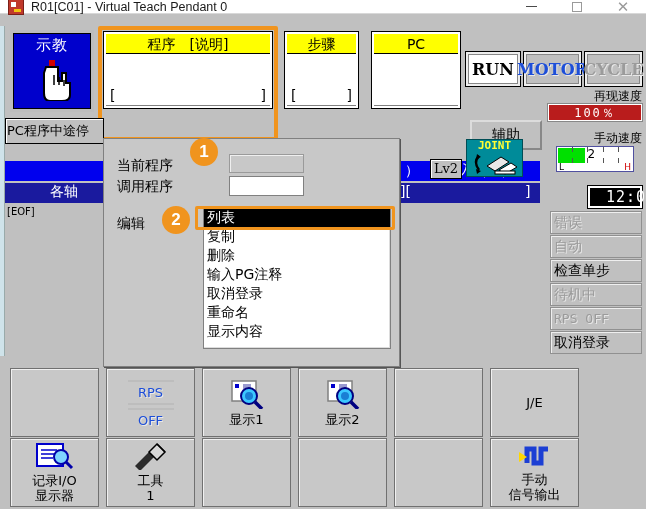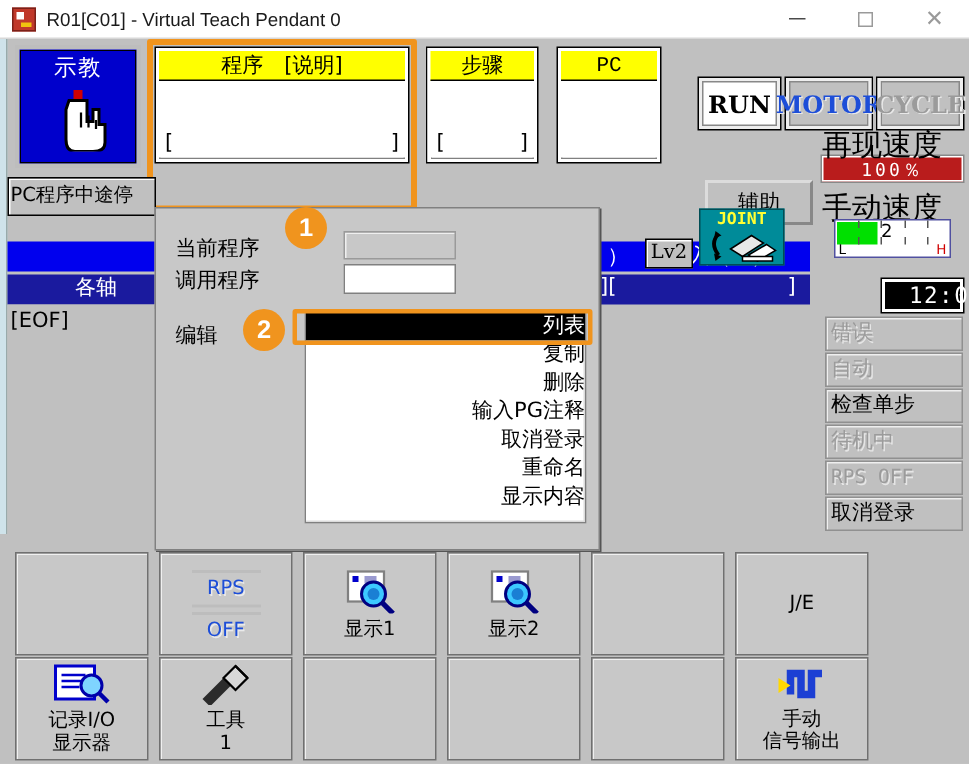--- a/index.html
+++ b/index.html
@@ -7,21 +7,21 @@
   body {
     font-family: "DejaVu Sans", "Liberation Sans", sans-serif;
     background:#c8c8c8;
     font-size:12px;
     color:#000;
   }
   #app { position:relative; width:646px; height:509px; background:#c0c0c0; }
 
   
   .titlebar{
-    position:absolute; left:0; top:0; width:646px; height:26px;
+    position:absolute; left:0; top:0; width:646px; height:14px;
     background:#ffffff; border-bottom:1px solid #d8d8d8;
     display:flex; align-items:center;
   }
   .tb-icon{
     width:16px;height:16px;margin-left:8px;margin-right:7px;
     background:#c0392b; border:1px solid #7b2018; position:relative; flex:0 0 auto;
   }
   .tb-icon:before{content:"";position:absolute;left:2px;top:2px;width:5px;height:5px;background:#fff;}
   .tb-icon:after{content:"";position:absolute;right:2px;bottom:2px;width:7px;height:3px;background:#f1c40f;}
   .tb-title{ font-size:12.5px; color:#1a1a1a; font-family:"Liberation Sans",sans-serif;}
@@ -54,21 +54,21 @@
     box-shadow: 0 0 0 1px #000, inset 0 0 0 1px #808080;
   }
   .panel .hdr{ background:#ffff00; height:20px; border-bottom:1px solid #000;
     text-align:center; font-size:14px; line-height:20px; color:#000; white-space:nowrap;}
   .panel .body{ position:relative; height:calc(100% - 21px); background:#fff;}
   .panel .brk{ position:absolute; bottom:2px; left:4px; right:4px;
      display:flex; justify-content:space-between; font-size:14px; color:#000;}
 
   #panel-program{ left:104px; top:6px; width:168px; height:76px; }
   #panel-step   { left:285px; top:6px; width:73px;  height:76px; }
-  #panel-pc     { left:372px; top:6px; width:68px;  height:76px;font-family:Liberation Mono, monospace; }
+  #panel-pc     { left:372px; top:6px; width:88px;  height:76px; }
 
   .hl-orange{ position:absolute; border:4px solid #f0941e; border-radius:2px; pointer-events:none; }
   #hl-program{ left:98px; top:0px; width:180px; height:115px; }
 
   
   .modebtn{
     position:absolute; height:34px; background:#fff; border:2px solid #eee;
     box-shadow:0 0 0 1px #000, inset 0 0 0 1px #888;
     display:flex;align-items:center;justify-content:center;
     font-family:"DejaVu Serif","Liberation Serif",serif; font-weight:bold; font-size:16px;
@@ -80,21 +80,21 @@
   #btn-aux{
     position:absolute; left:470px; top:66px; width:72px; height:30px;
     background:#c0c0c0; border:2px outset #dcdcdc; display:flex;align-items:center;justify-content:center;
     font-size:14px;
     margin-top:28px;
   }
 
   .speedwrap{ position:absolute; }
   #spd-play{ left:548px; top:62px; width:94px; }
   #spd-man { left:548px; top:104px; width:94px; }
-  .speedwrap .cap{ font-size:20px; text-align:left; line-height:16px;}
+  .speedwrap .cap{ font-size:12px; text-align:right; line-height:16px;}
   .bar-red{ height:17px; background:#b91c1c; border:1px solid #fff; box-shadow:0 0 0 1px #888;
     color:#fff; font-size:12px; text-align:center; line-height:16px; letter-spacing:2px;
     font-family:"DejaVu Sans Mono","Liberation Mono",monospace;}
   .gauge{ position:relative; height:26px; background:#fff; border:1px solid #5050a0; margin:0 8px;}
   .gauge .fill{ position:absolute; left:1px; top:1px; height:15px; width:36%; background:#00e000;}
   .gauge .val{ position:absolute; left:40%; top:0px; font-size:12px; }
   .gauge .tick{position:absolute;top:0;width:1px;height:5px;background:#555;}
   .gauge .tick.b{top:11px;height:5px;}
   .gauge .L{position:absolute;left:2px;bottom:-1px;font-size:9px;color:#000;}
   .gauge .H{position:absolute;right:2px;bottom:-1px;font-size:9px;color:#d00000;}
@@ -134,21 +134,21 @@
   #bar-interp{ left:5px; top:135px; width:535px; height:20px; justify-content:flex-end; padding-right:4px;}
   #bar-interp .rt{ position:absolute; left:225px; }
   #bar-axis{
     position:absolute; left:5px; top:157px; width:535px; height:20px;
     background:#1a1a9e; color:#fff; font-size:14px; overflow:hidden; white-space:nowrap;
   }
   #bar-axis .c1{ position:absolute; left:45px; }
   #bar-axis .c2{ position:absolute; left:395px; }
   .eof{
     position:absolute; left:5px; top:180px; width:99px; height:150px;
-    background:#c0c0c0; font-size:14px; padding-left:2px; color:#000;
+    background:#c0c0c0; font-size:10px; padding-left:2px; color:#000;
   }
   .leftpanel-bg{
     position:absolute; left:5px; top:177px; width:99px; height:153px; background:#c0c0c0;
     border-right:1px solid #888;
   }
 
   
   .statstack{ position:absolute; left:550px; top:185px; width:92px; }
   .statitem{
     height:23px; background:#c0c0c0; border:1px solid #909090;
@@ -171,21 +171,21 @@
     position:absolute; background:#fff; border:1px solid #808080;
   }
   #fld-cur { left:125px; top:15px; width:75px; height:19px; background:#c8c8c8; border:1px solid #9a9a9a; box-shadow:inset 1px 1px 0 #efefef;}
   #fld-call{ left:125px; top:37px; width:75px; height:20px; }
 
   .menu{
     position:absolute; left:99px; top:68px; width:188px; height:142px;
     background:#fff; border:1px solid #808080; box-shadow:inset -1px -1px 0 #dcdcdc;
   }
   .menu .mi{
-    height:19px; font-size:14px; line-height:18px; padding-left:3px; white-space:nowrap; color:#000;text-align:right;
+    height:19px; font-size:14px; line-height:18px; padding-left:3px; white-space:nowrap; color:#000;
   }
   .menu .mi.sel{ background:#000; color:#fff; }
   #hl-list{ left:195px; top:180px; width:200px; height:24px; border-width:3px;}
 
   .badge{
     position:absolute; width:28px; height:28px; border-radius:50%;
     background:#f0941e; color:#fff; font-size:17px; font-weight:bold;
     display:flex; align-items:center; justify-content:center;
     font-family:"Liberation Sans",sans-serif;
   }

